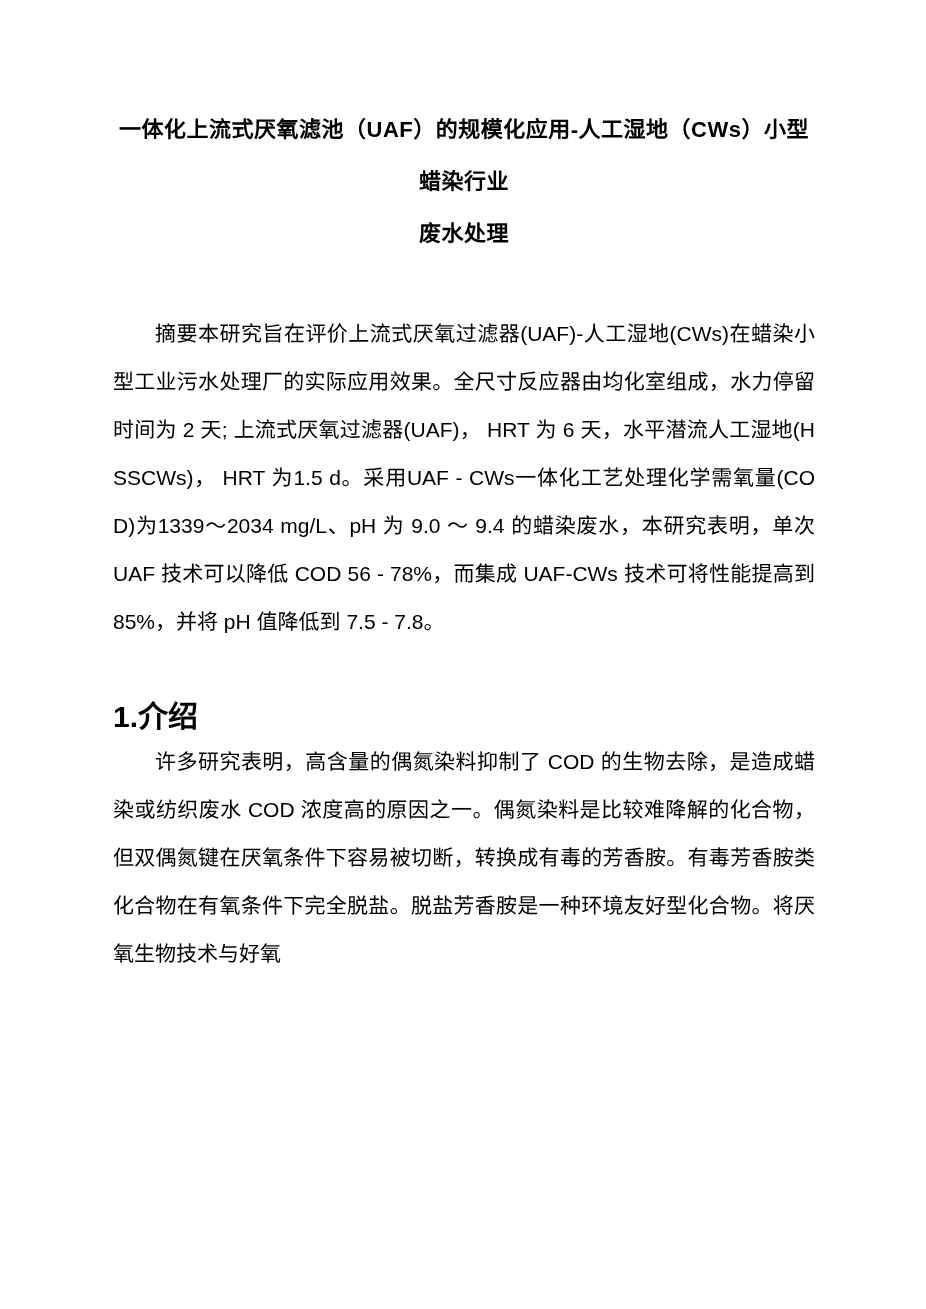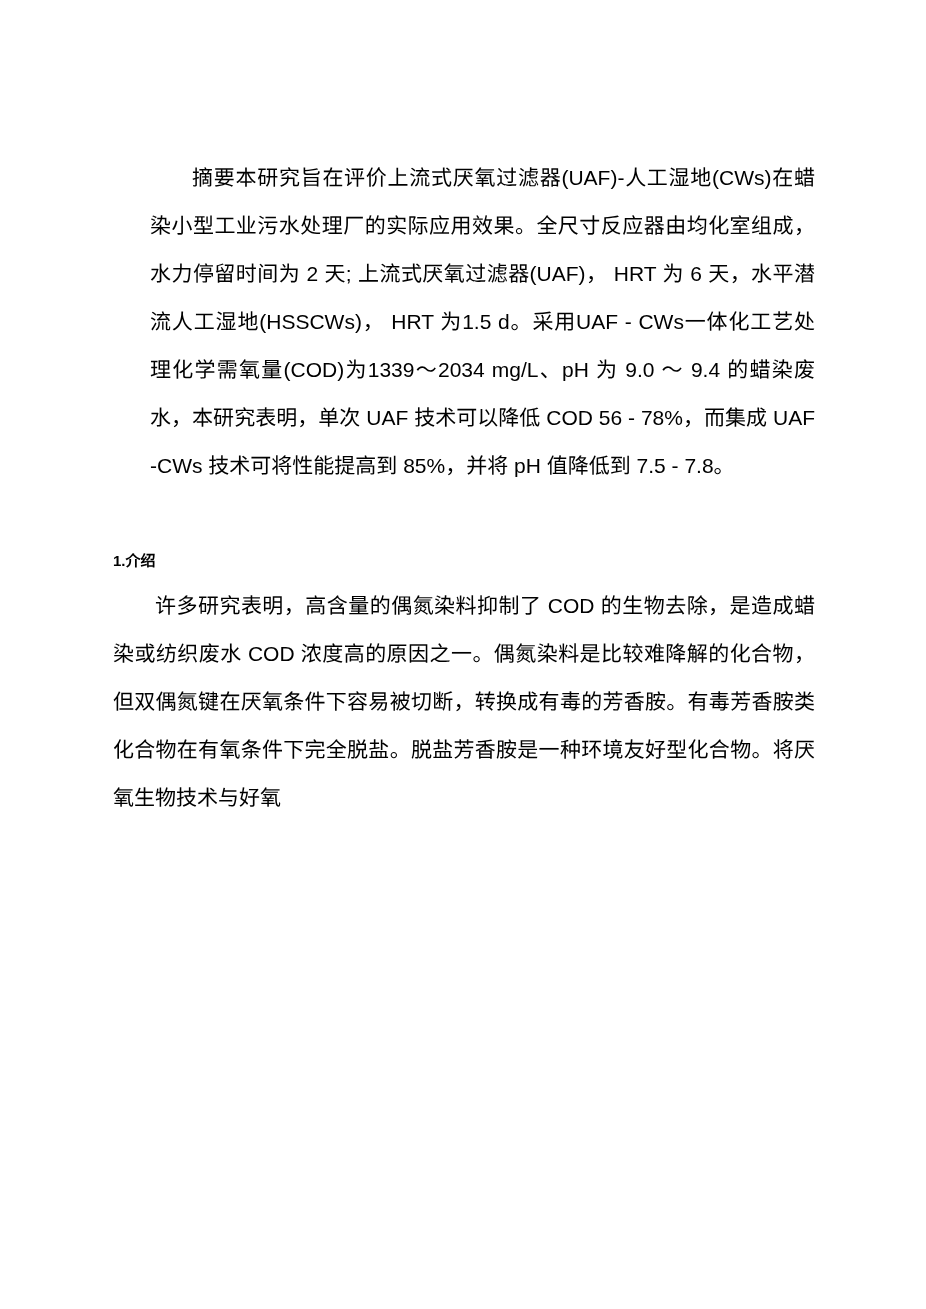--- a/index.html
+++ b/index.html
@@ -38,39 +38,42 @@
   .para {
     margin: 0;
     font-size: 21px;
     line-height: 48px;
     text-align: justify;
     text-indent: 42px; 
     word-break: break-all;
   }
   .abstract-para {
     margin-top: 50px;
-    margin-left: 37px;
   }
   .section-heading {
     margin: 56px 0 6px 0;
-    font-size: 15px;
+    font-size: 30px;
     font-weight: 700;
     line-height: 30px;
     text-align: left;
   }
   .body-para + .body-para {
     margin-top: 8px;
   }
 </style>
 </head>
 <body>
 
 <div class="page">
   <div class="content">
 
+    <h1 class="doc-title">
+      <span class="title-line">一体化上流式厌氧滤池（UAF）的规模化应用-人工湿地（CWs）小型蜡染行业</span>
+      <span class="title-line">废水处理</span>
+    </h1>
 
     <p class="para abstract-para">摘要本研究旨在评价上流式厌氧过滤器(UAF)-人工湿地(CWs)在蜡染小型工业污水处理厂的实际应用效果。全尺寸反应器由均化室组成，水力停留时间为 2 天; 上流式厌氧过滤器(UAF)， HRT 为 6 天，水平潜流人工湿地(HSSCWs)， HRT 为1.5 d。采用UAF - CWs一体化工艺处理化学需氧量(COD)为1339～2034 mg/L、pH 为 9.0 ～ 9.4 的蜡染废水，本研究表明，单次 UAF 技术可以降低 COD 56 - 78%，而集成 UAF-CWs 技术可将性能提高到 85%，并将 pH 值降低到 7.5 - 7.8。</p>
 
     <h2 class="section-heading">1.介绍</h2>
 
 
     <p class="para body-para">许多研究表明，高含量的偶氮染料抑制了 COD 的生物去除，是造成蜡染或纺织废水 COD 浓度高的原因之一。偶氮染料是比较难降解的化合物，但双偶氮键在厌氧条件下容易被切断，转换成有毒的芳香胺。有毒芳香胺类化合物在有氧条件下完全脱盐。脱盐芳香胺是一种环境友好型化合物。将厌氧生物技术与好氧</p>
 
   </div>
 </div>

